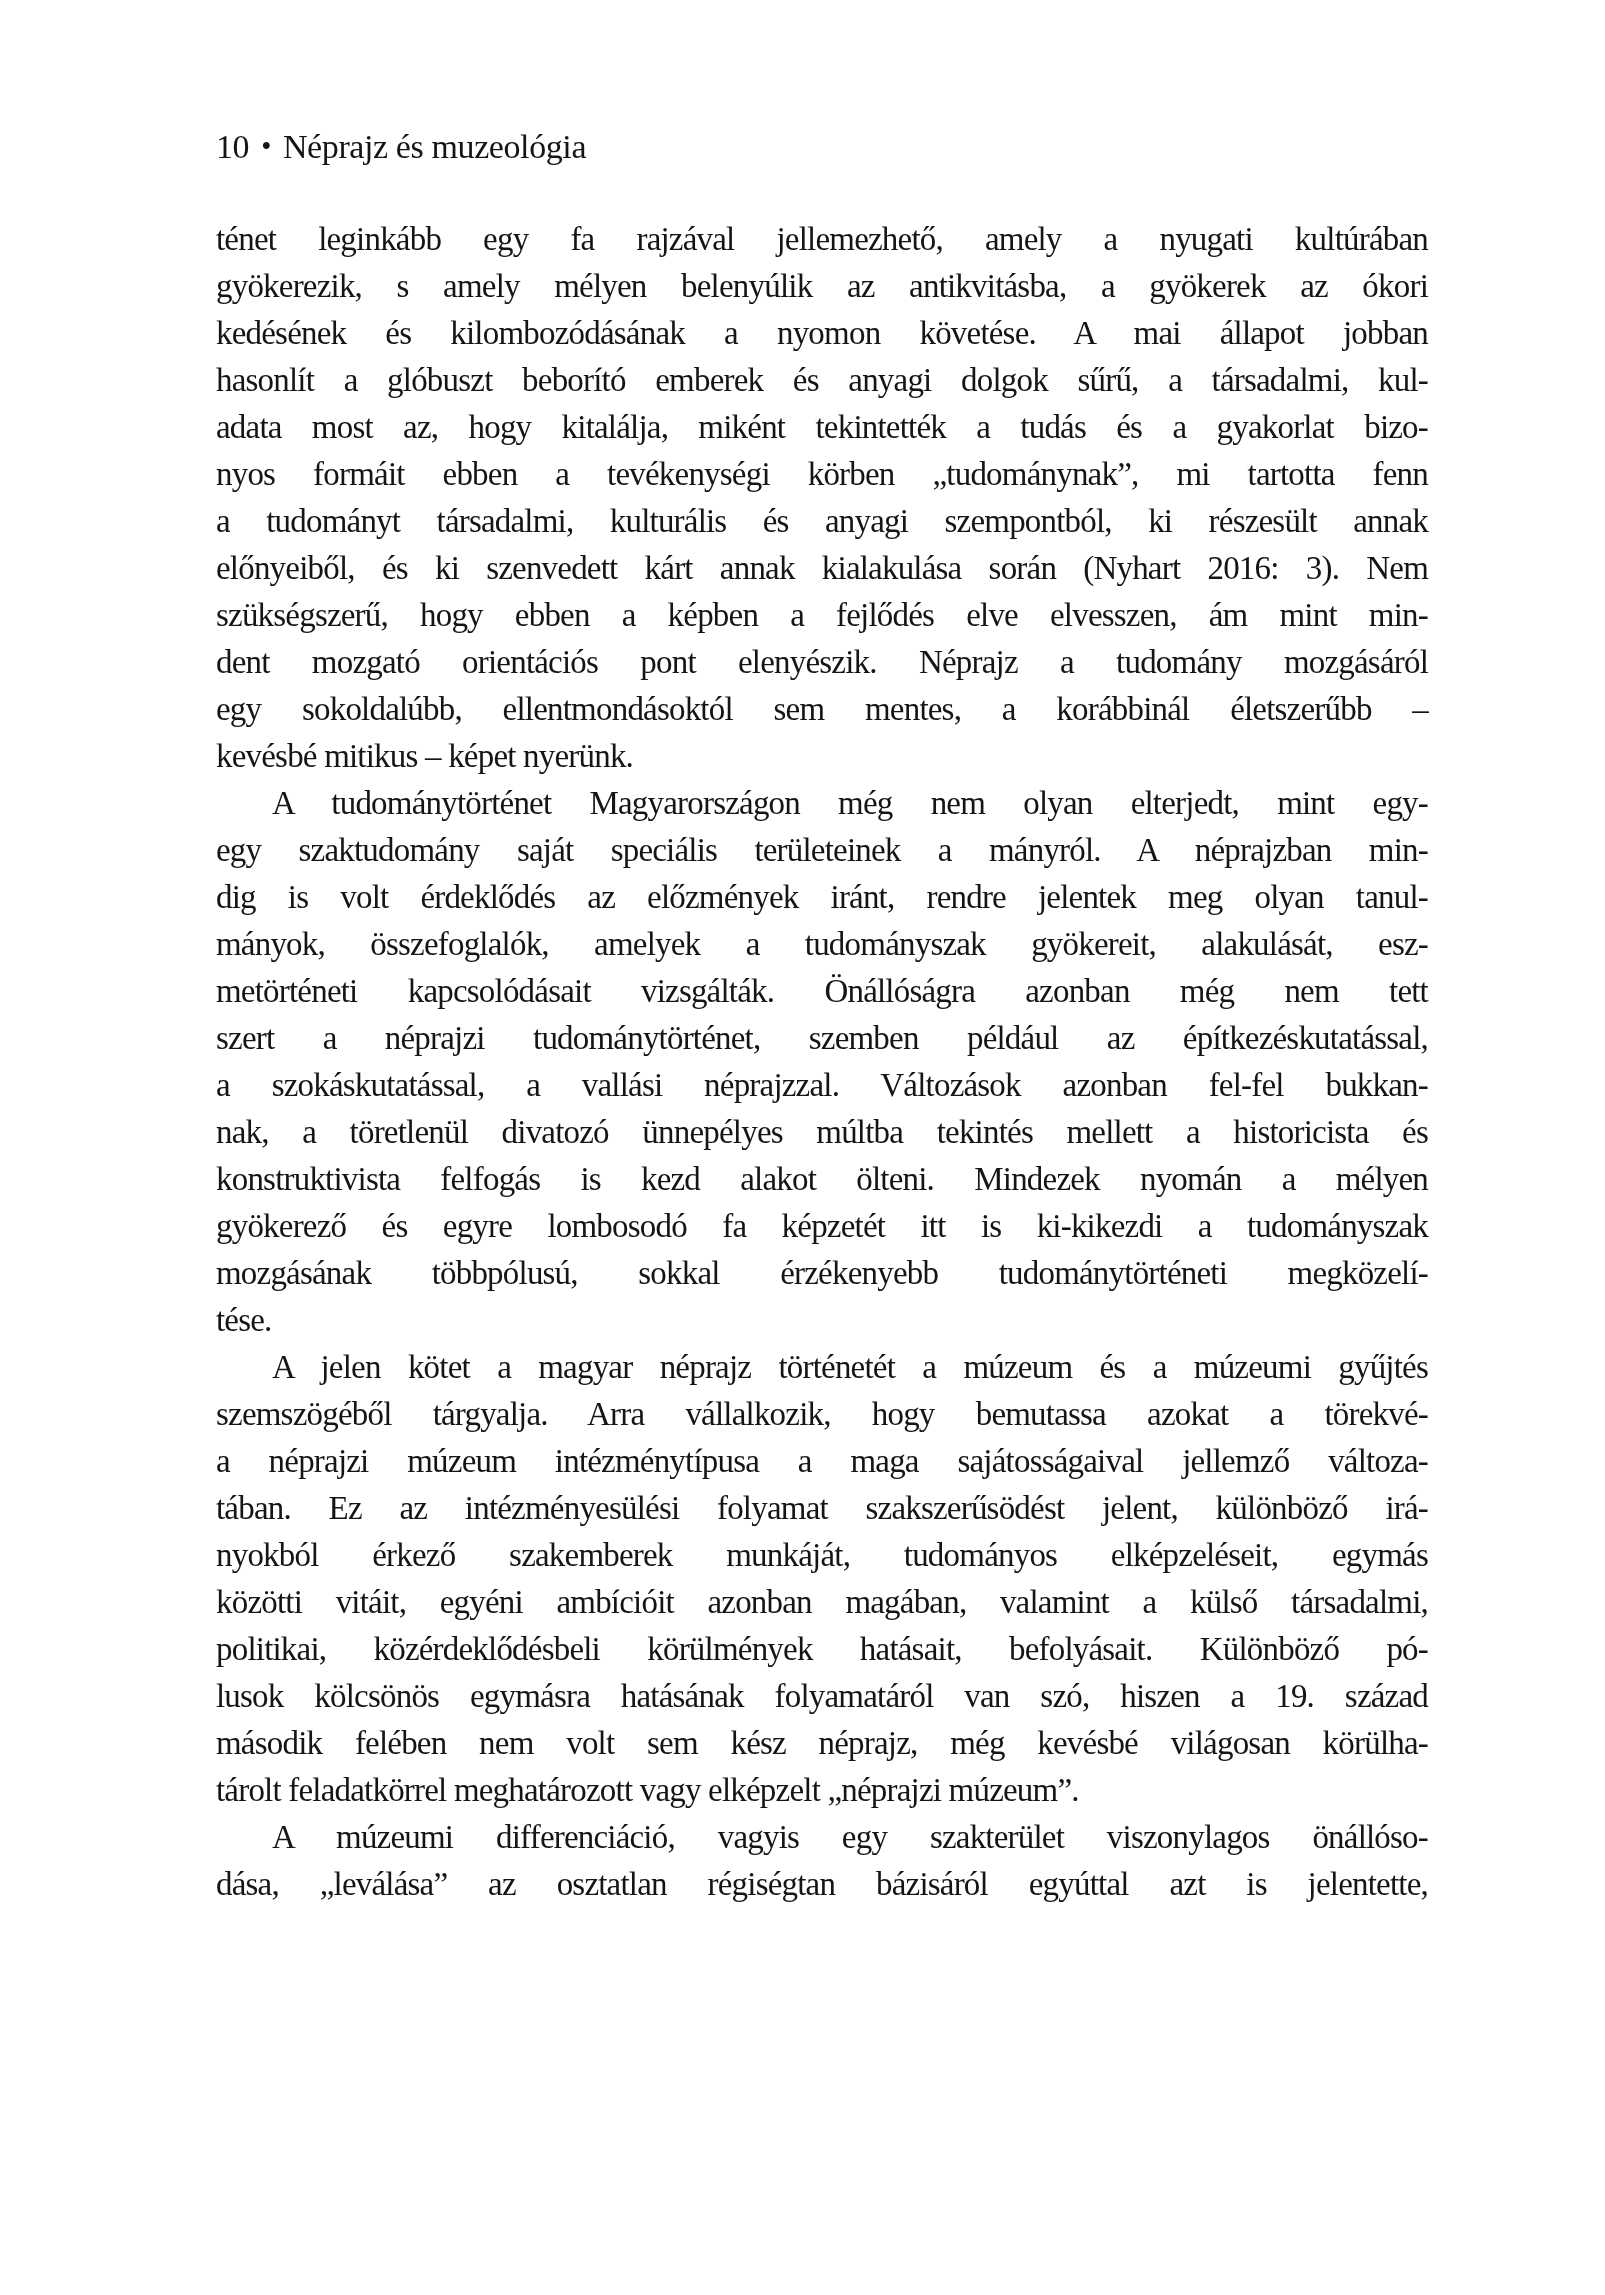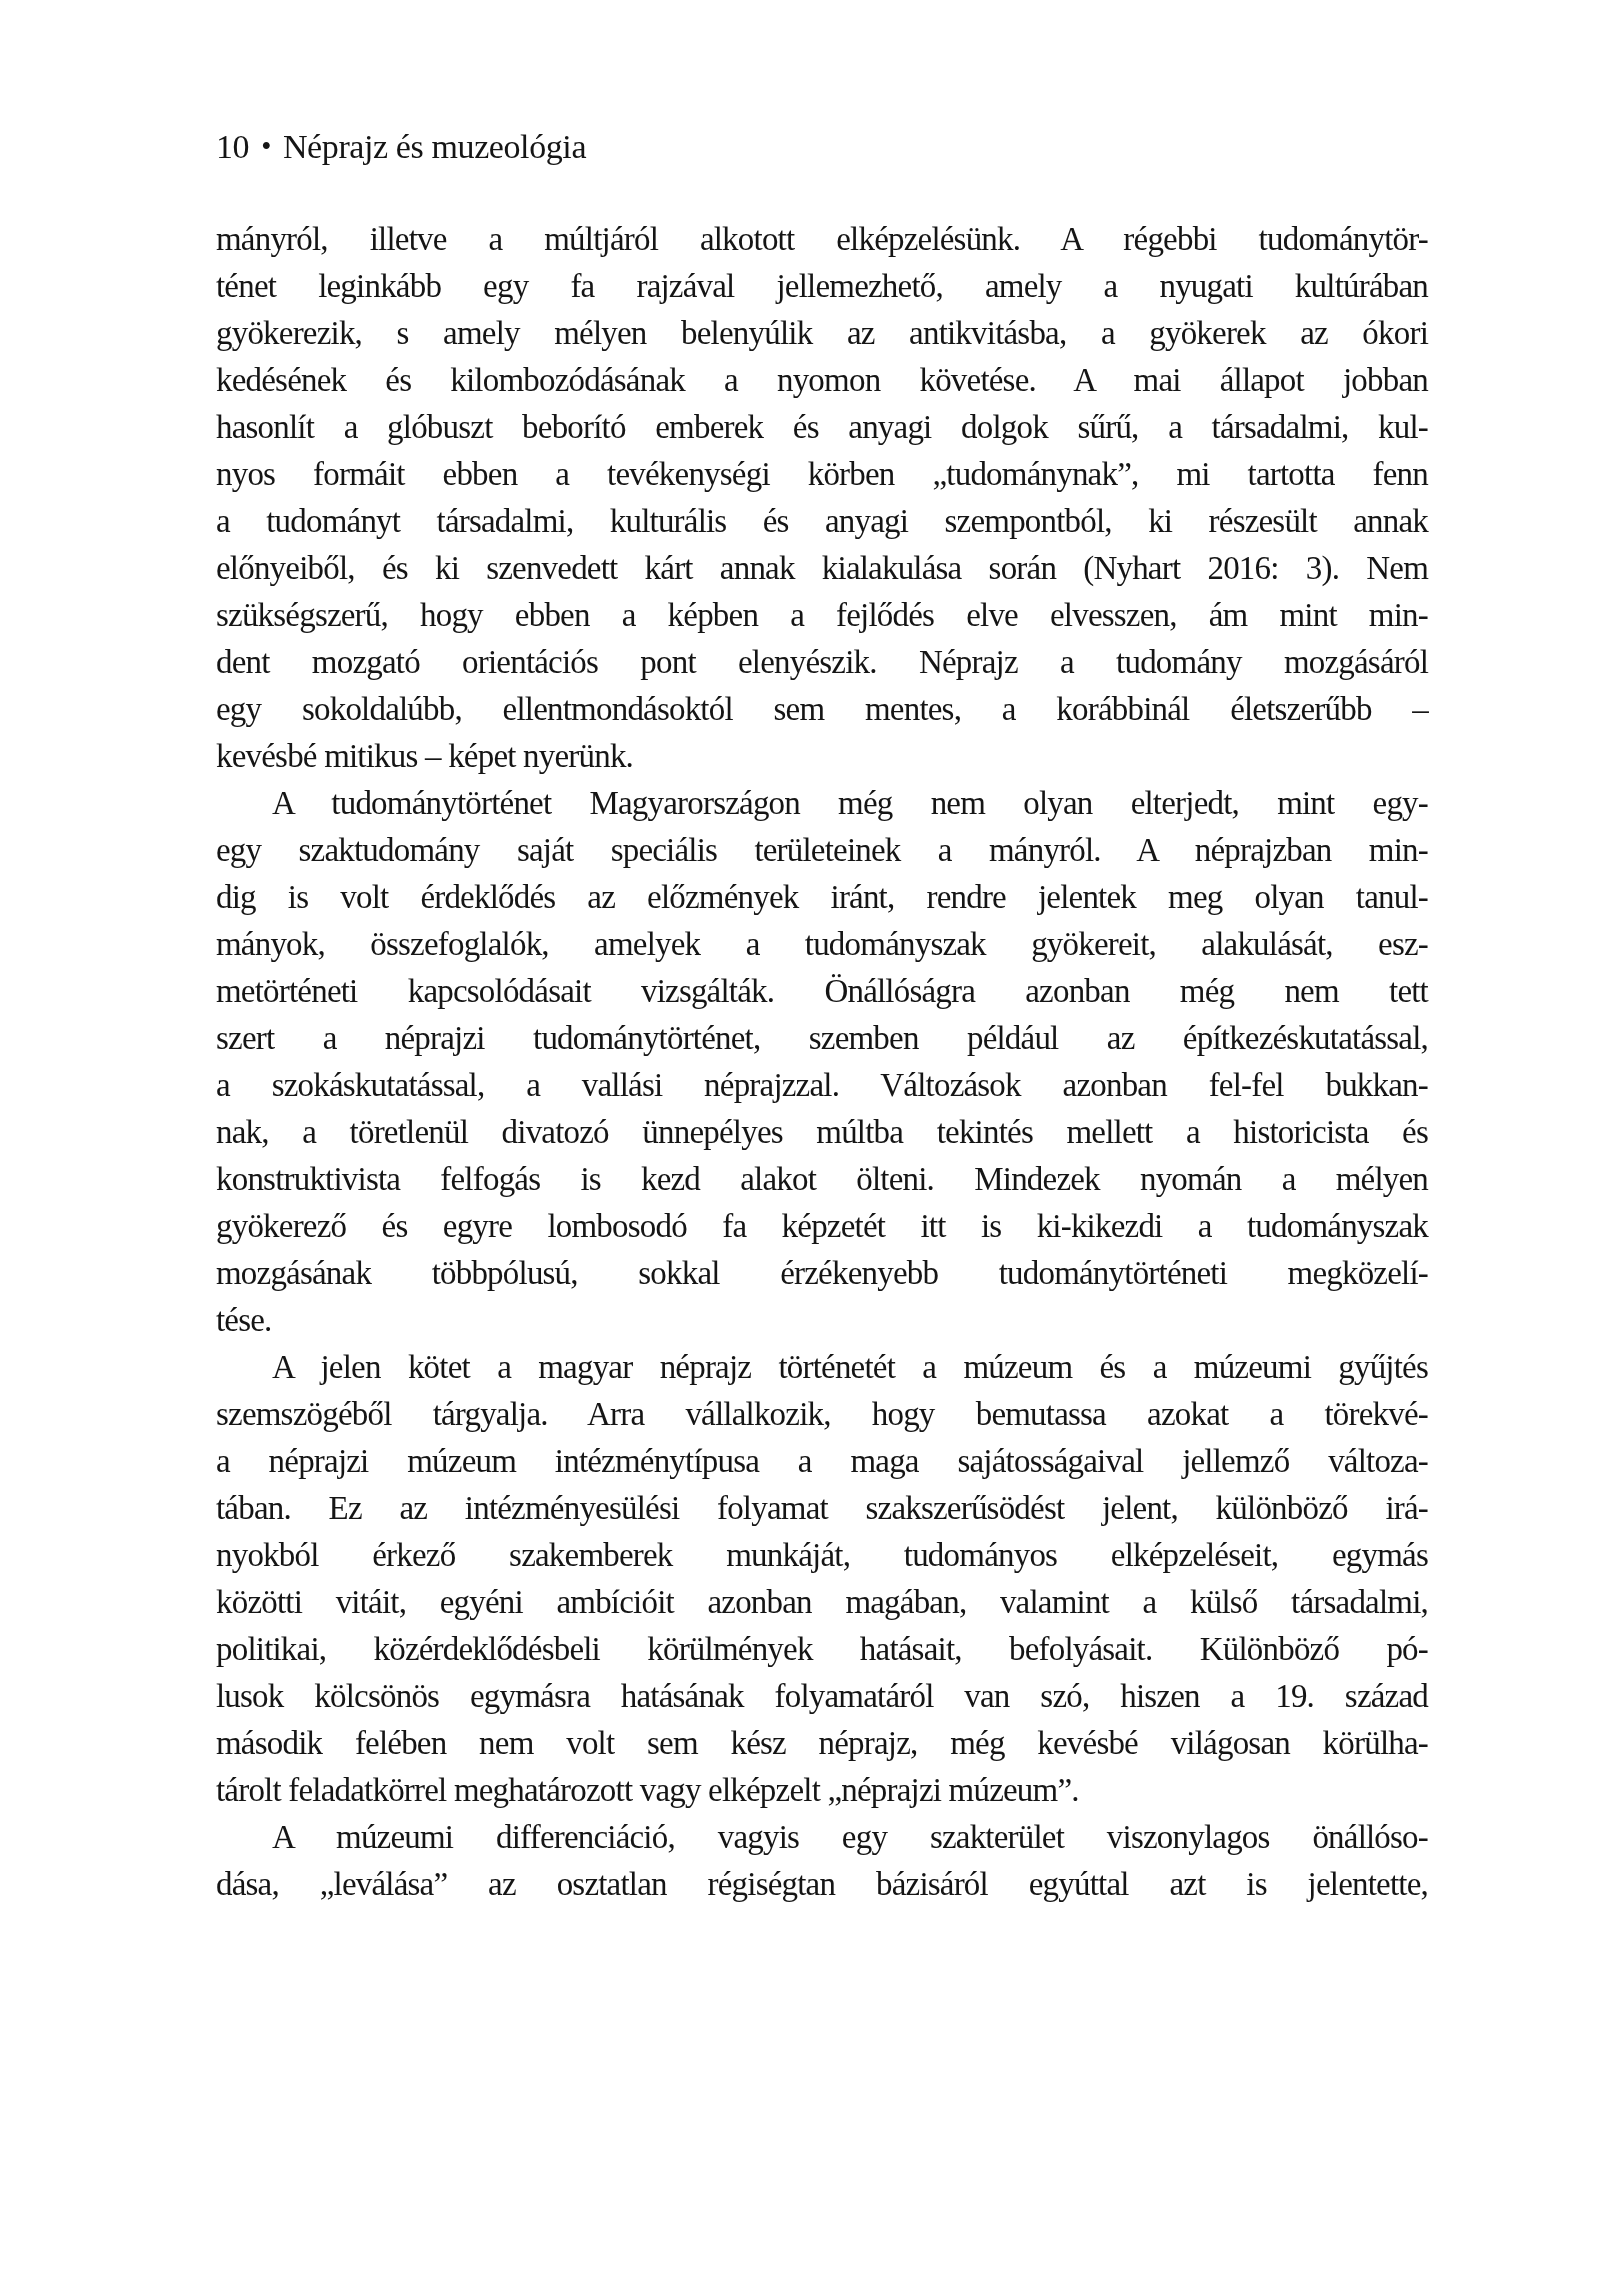--- a/index.html
+++ b/index.html
@@ -53,25 +53,25 @@
   }
 </style>
 </head>
 <body>
 
 <div class="page">
   <div class="running-header">
     <span>10</span><span class="sep">•</span><span>Néprajz és muzeológia</span>
   </div>
   <div class="body-text" id="text-block">
-      <div class="line">mányról, illetve a múltjáról alkotott elképzelésünk. A régebbi tudománytör-</div>
       <div class="line">ténet leginkább egy fa rajzával jellemezhető, amely a nyugati kultúrában</div>
       <div class="line">gyökerezik, s amely mélyen belenyúlik az antikvitásba, a gyökerek az ókori</div>
       <div class="line">kedésének és kilombozódásának a nyomon követése. A mai állapot jobban</div>
       <div class="line">hasonlít a glóbuszt beborító emberek és anyagi dolgok sűrű, a társadalmi, kul-</div>
+      <div class="line">adata most az, hogy kitalálja, miként tekintették a tudás és a gyakorlat bizo-</div>
       <div class="line">nyos formáit ebben a tevékenységi körben „tudománynak”, mi tartotta fenn</div>
       <div class="line">a tudományt társadalmi, kulturális és anyagi szempontból, ki részesült annak</div>
       <div class="line">előnyeiből, és ki szenvedett kárt annak kialakulása során (Nyhart 2016: 3). Nem</div>
       <div class="line">szükségszerű, hogy ebben a képben a fejlődés elve elvesszen, ám mint min-</div>
       <div class="line">dent mozgató orientációs pont elenyészik. Néprajz a tudomány mozgásáról</div>
       <div class="line">egy sokoldalúbb, ellentmondásoktól sem mentes, a korábbinál életszerűbb –</div>
       <div class="line para-end">kevésbé mitikus – képet nyerünk.</div>
       <div class="line indent">A tudománytörténet Magyarországon még nem olyan elterjedt, mint egy-</div>
       <div class="line">egy szaktudomány saját speciális területeinek a mányról. A néprajzban min-</div>
       <div class="line">dig is volt érdeklődés az előzmények iránt, rendre jelentek meg olyan tanul-</div>

